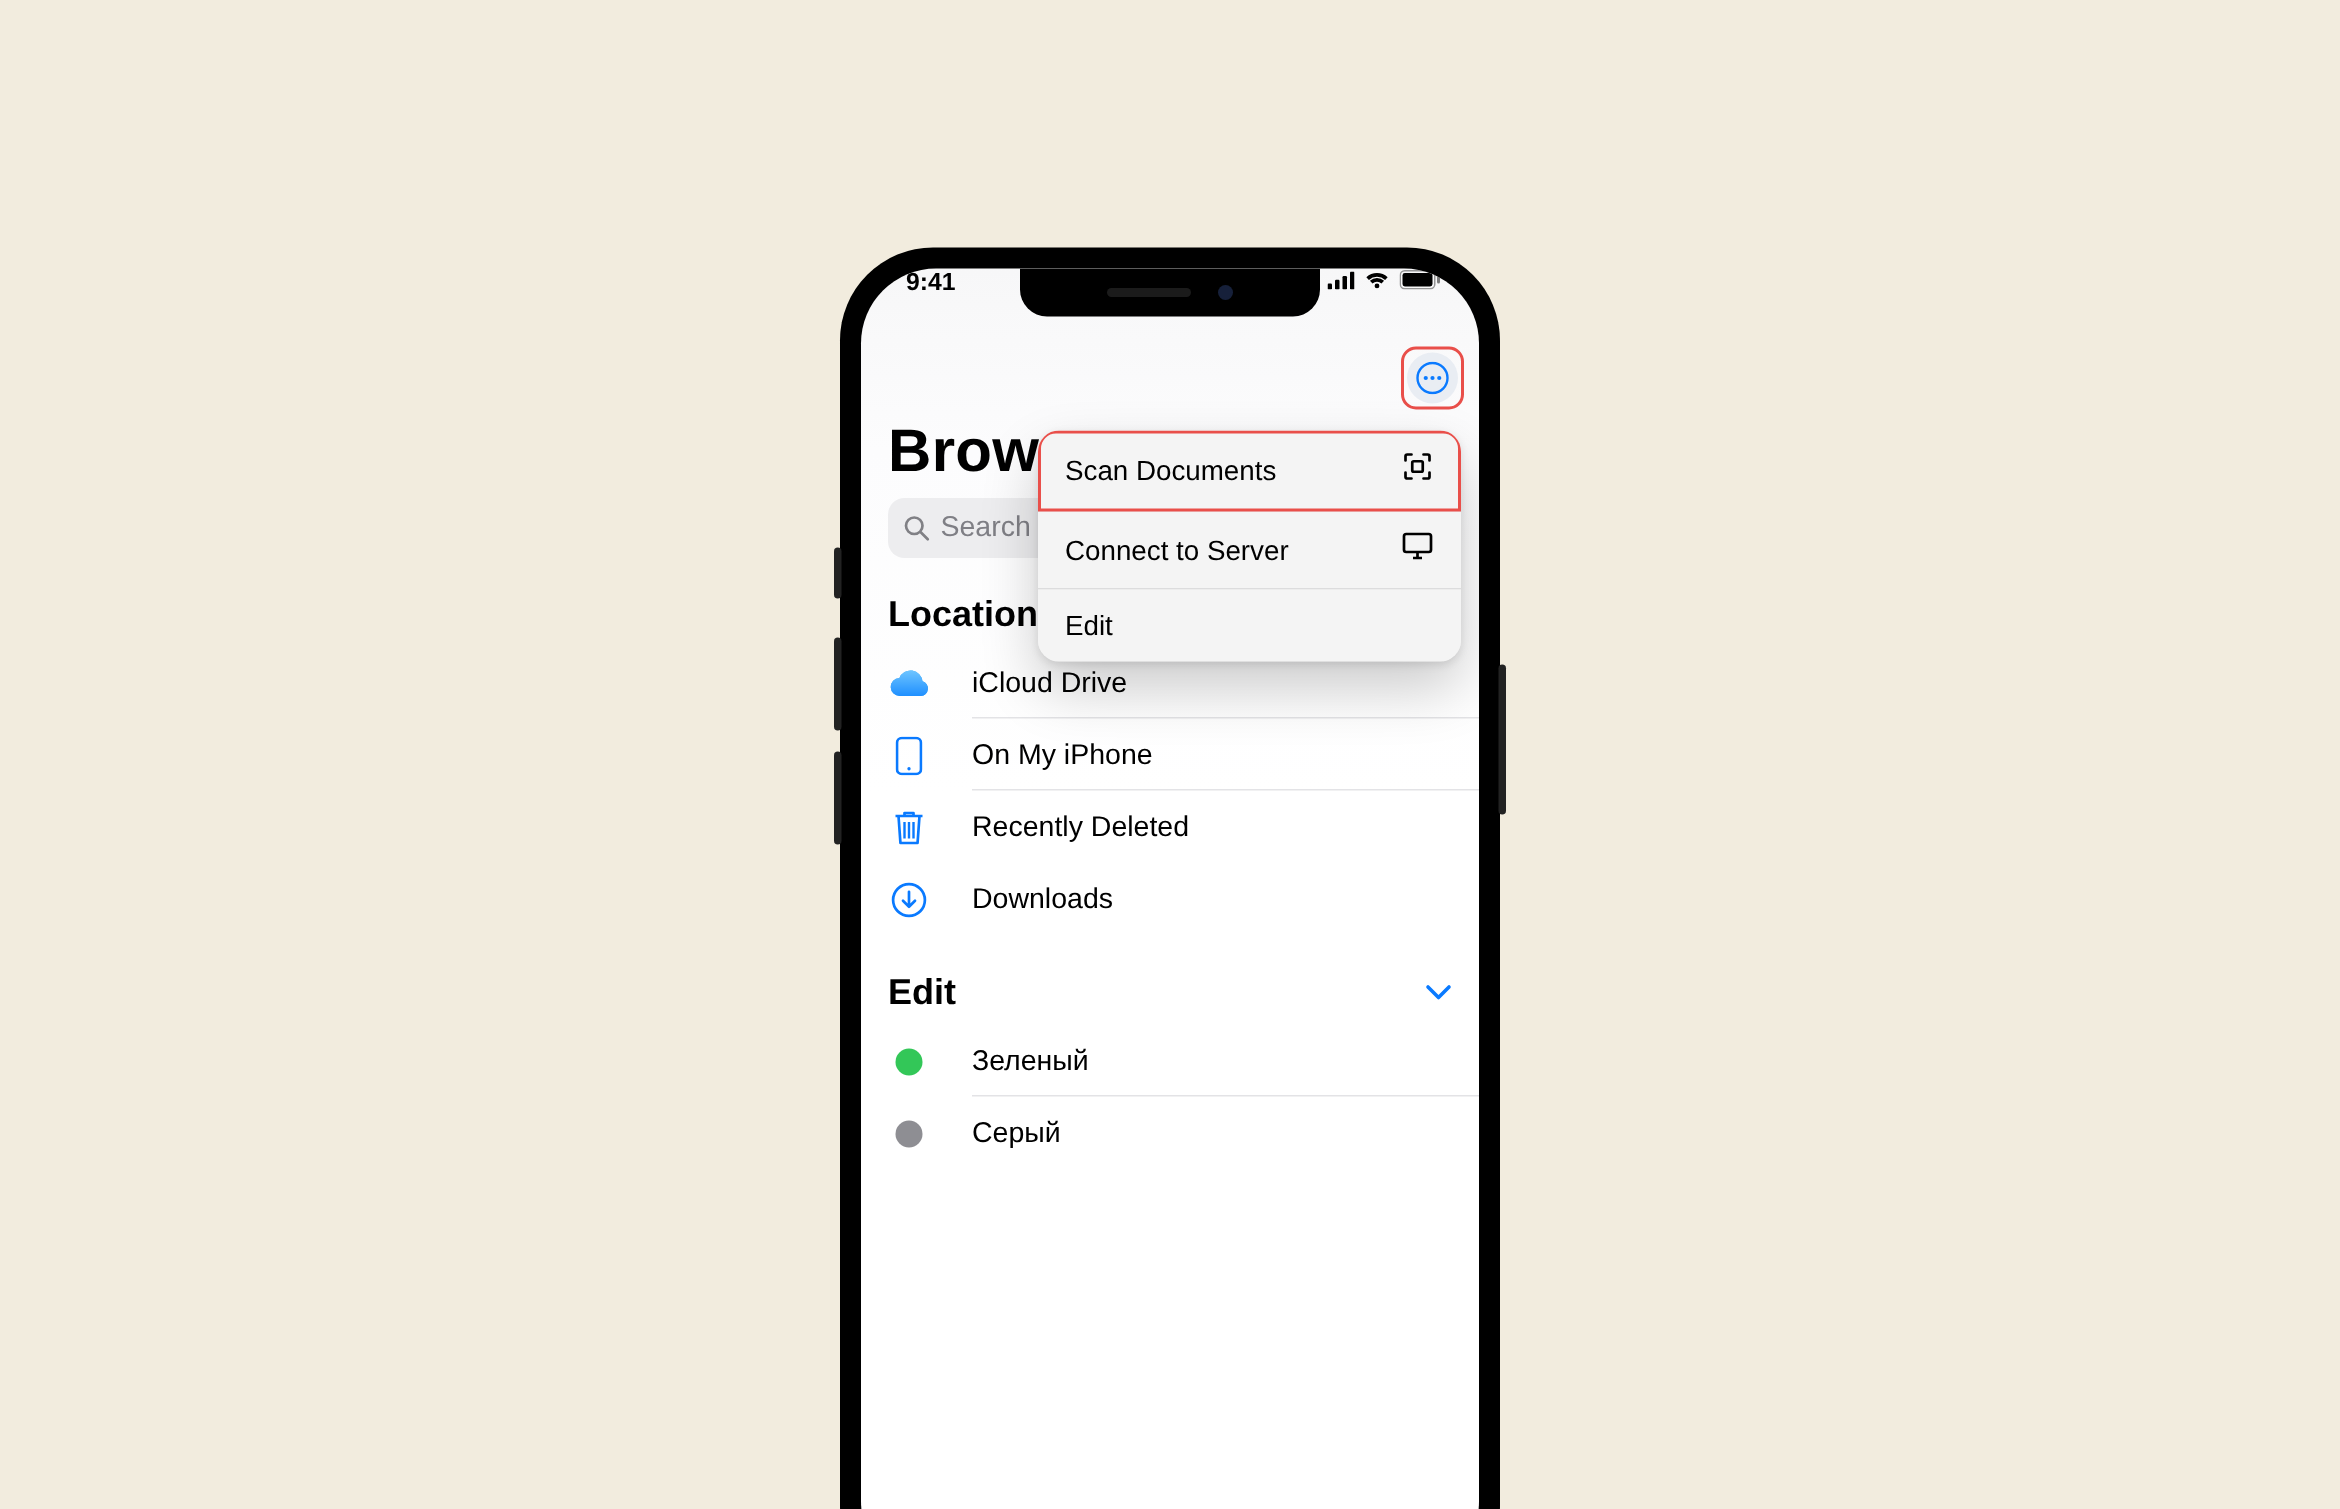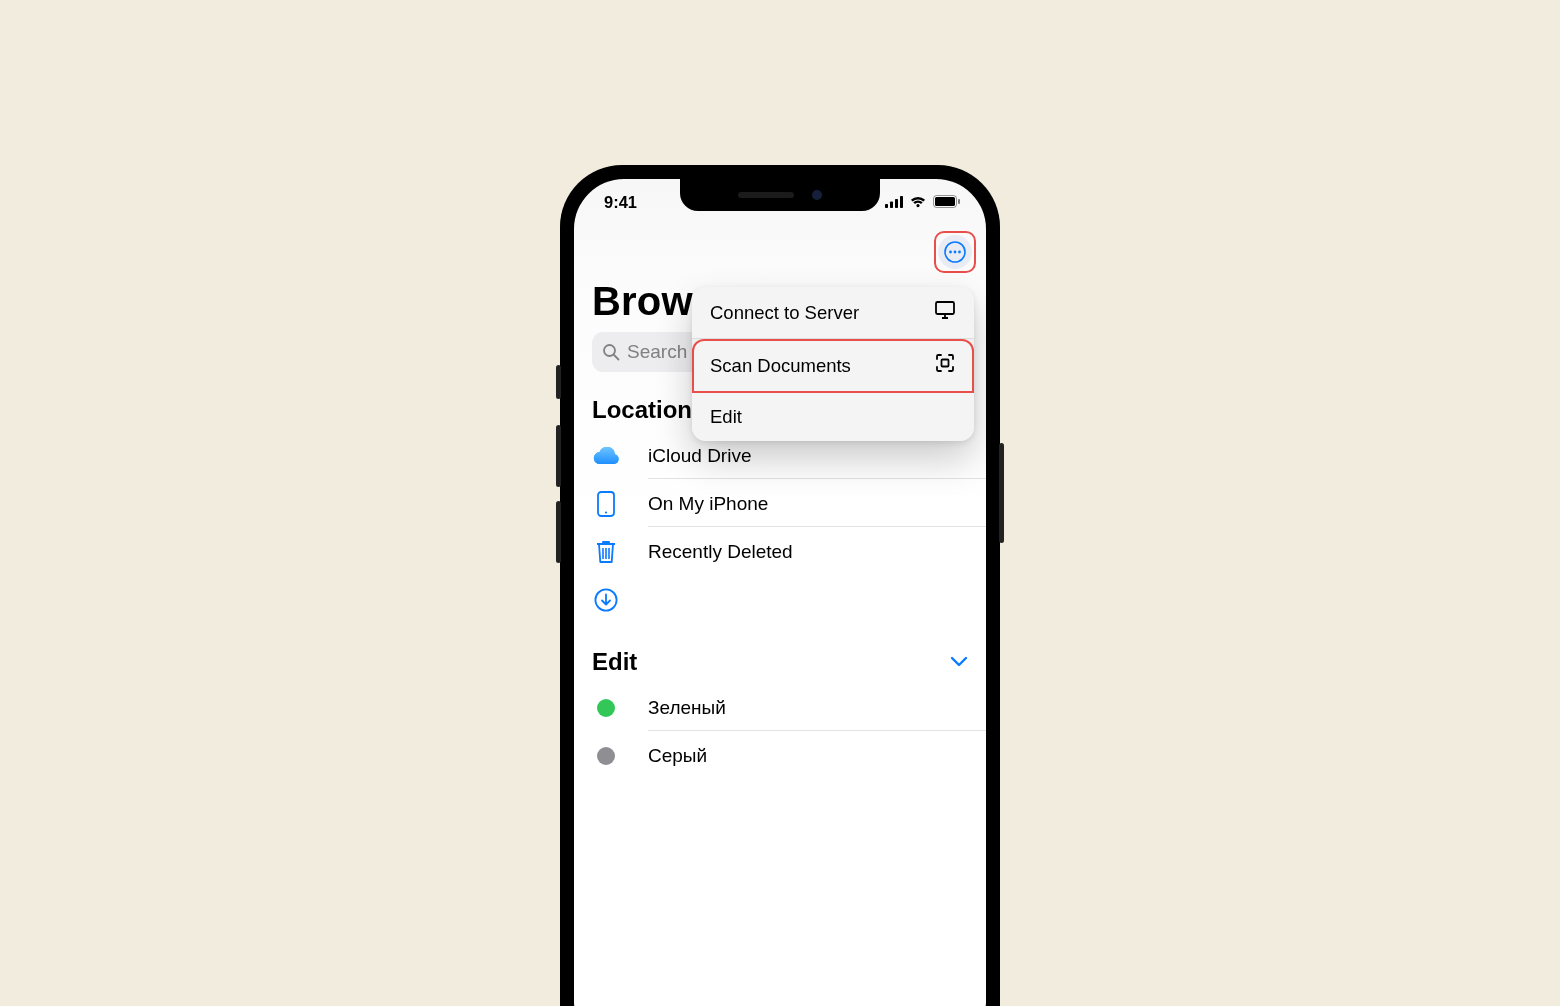--- a/index.html
+++ b/index.html
@@ -42,21 +42,21 @@
     width: 200px; height: 32px;
     background: #000;
     border-bottom-left-radius: 18px;
     border-bottom-right-radius: 18px;
     display:flex; align-items:center; justify-content:center; gap:18px;
   }
   .notch .speaker { width: 56px; height: 6px; background: #1b1b1b; border-radius: 3px; }
   .notch .cam { width: 10px; height: 10px; background: #16203a; border-radius: 50%; }
   .status-bar {
     height: 46px;
-    display: flex; align-items: center; justify-content: space-between;
+    display: flex; align-items: flex-start; justify-content: space-between;
     padding: 0 26px 0 30px;
     font-weight: 600; font-size: 16.5px;
     color: #000;
   }
   .status-right { display: flex; align-items: center; gap: 6px; }
   .nav-row {
     height: 54px;
     display:flex; align-items:center; justify-content:flex-end;
     padding: 0 14px;
     position: relative;
@@ -254,20 +254,21 @@
     </div>
 
     <div class="list">
       <div class="row">
         <span class="icon-slot">
           <svg width="24" height="24" viewBox="0 0 24 24">
               <circle cx="12" cy="12" r="10.6" fill="none" stroke="#0a7aff" stroke-width="1.8"></circle>
               <path d="M12 6.5v9M8 12.5l4 4 4-4" fill="none" stroke="#0a7aff" stroke-width="1.8" stroke-linecap="round" stroke-linejoin="round"></path>
             </svg>
         </span>
+        <span class="label">Downloads</span>
       </div>
     </div>
 
     <div class="section-header">
       <h2>Edit</h2>
       <span class="chevdown">
         <svg width="18" height="12" viewBox="0 0 18 12">
             <path d="M2 2l7 7 7-7" fill="none" stroke="#0a7aff" stroke-width="2.4" stroke-linecap="round" stroke-linejoin="round"></path>
           </svg>
       </span>
@@ -281,38 +282,38 @@
       </div>
       <div class="row">
         <span class="icon-slot">
           <span class="tag-dot" style="background:#8e8e93"></span>
         </span>
         <span class="label">Серый</span>
       </div>
     </div>
 
     <div class="popover">
+      <div class="item highlight">
+        <span>Scan Documents</span>
+        <span>
+          <svg width="22" height="22" viewBox="0 0 22 22" fill="none" stroke="#000" stroke-width="1.8" stroke-linecap="round">
+              <path d="M3 7V4.2A1.2 1.2 0 0 1 4.2 3H7M15 3h2.8A1.2 1.2 0 0 1 19 4.2V7M19 15v2.8a1.2 1.2 0 0 1-1.2 1.2H15M7 19H4.2A1.2 1.2 0 0 1 3 17.8V15"></path>
+              <rect x="7.5" y="7.5" width="7" height="7" rx="1"></rect>
+            </svg>
+        </span>
+      </div>
       <div class="item">
         <span>Connect to Server</span>
         <span>
           <svg width="22" height="20" viewBox="0 0 22 20" fill="none" stroke="#000" stroke-width="1.8" stroke-linejoin="round">
               <rect x="2" y="2" width="18" height="12" rx="1.5"></rect>
               <path d="M8 18h6M11 14v4"></path>
             </svg>
         </span>
       </div>
-      <div class="item highlight">
-        <span>Scan Documents</span>
-        <span>
-          <svg width="22" height="22" viewBox="0 0 22 22" fill="none" stroke="#000" stroke-width="1.8" stroke-linecap="round">
-              <path d="M3 7V4.2A1.2 1.2 0 0 1 4.2 3H7M15 3h2.8A1.2 1.2 0 0 1 19 4.2V7M19 15v2.8a1.2 1.2 0 0 1-1.2 1.2H15M7 19H4.2A1.2 1.2 0 0 1 3 17.8V15"></path>
-              <rect x="7.5" y="7.5" width="7" height="7" rx="1"></rect>
-            </svg>
-        </span>
-      </div>
       <div class="item">
         <span>Edit</span>
         <span style="width:22px"></span>
       </div>
     </div>
 
   </div>
 </div>
 
 </body></html>

